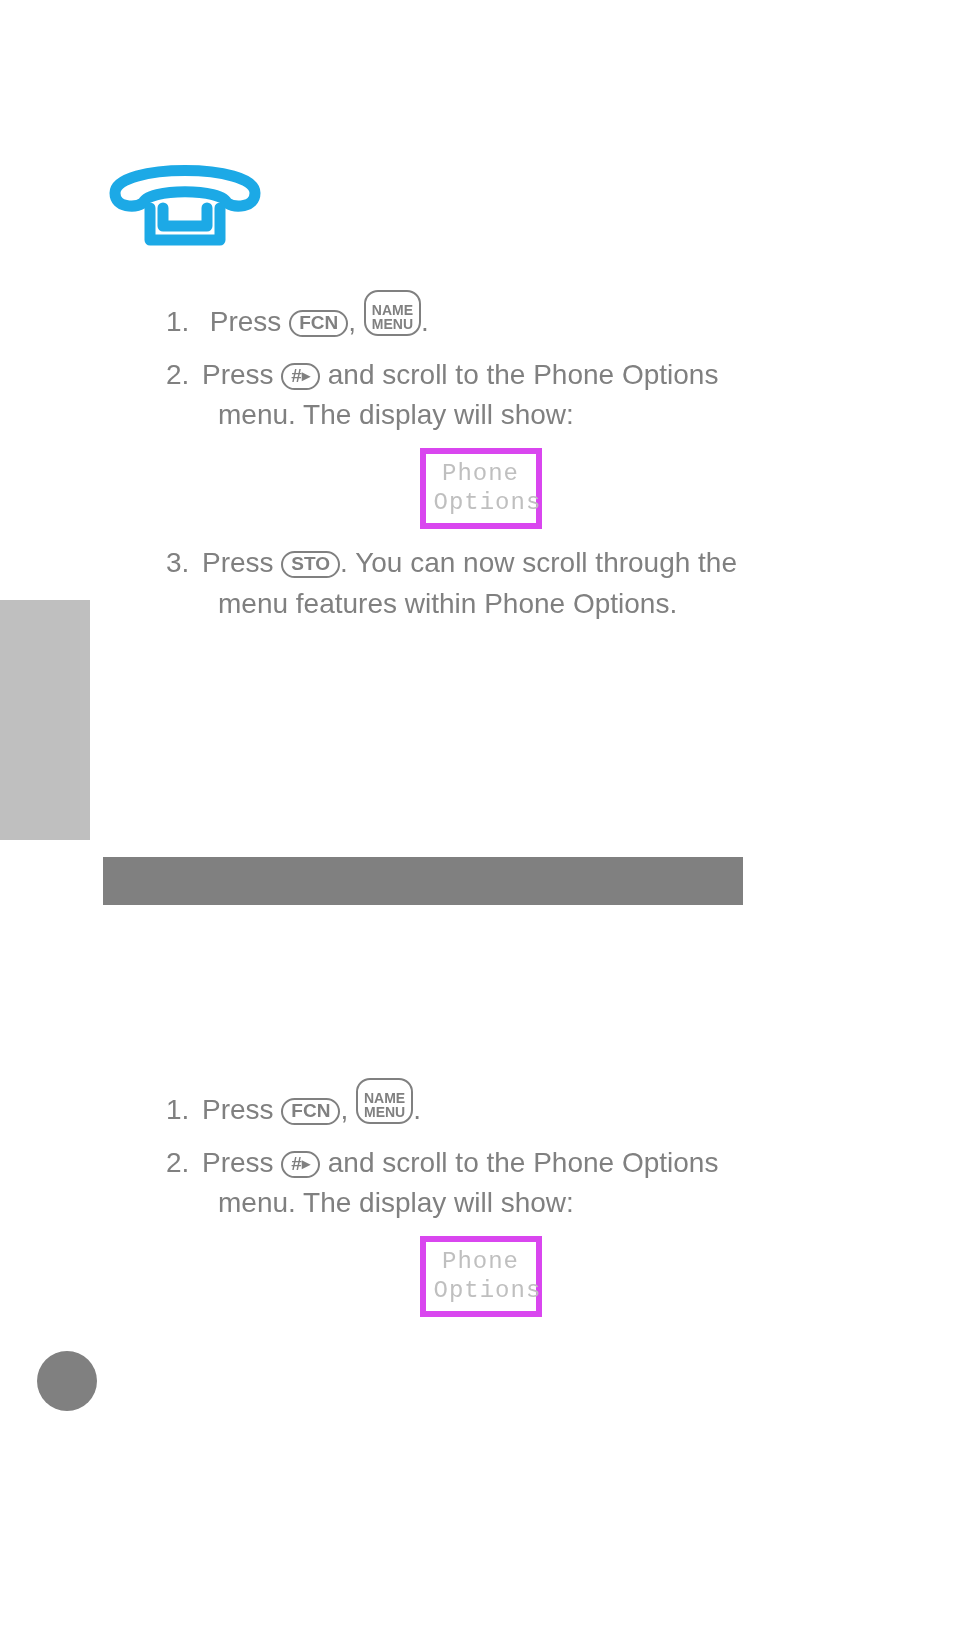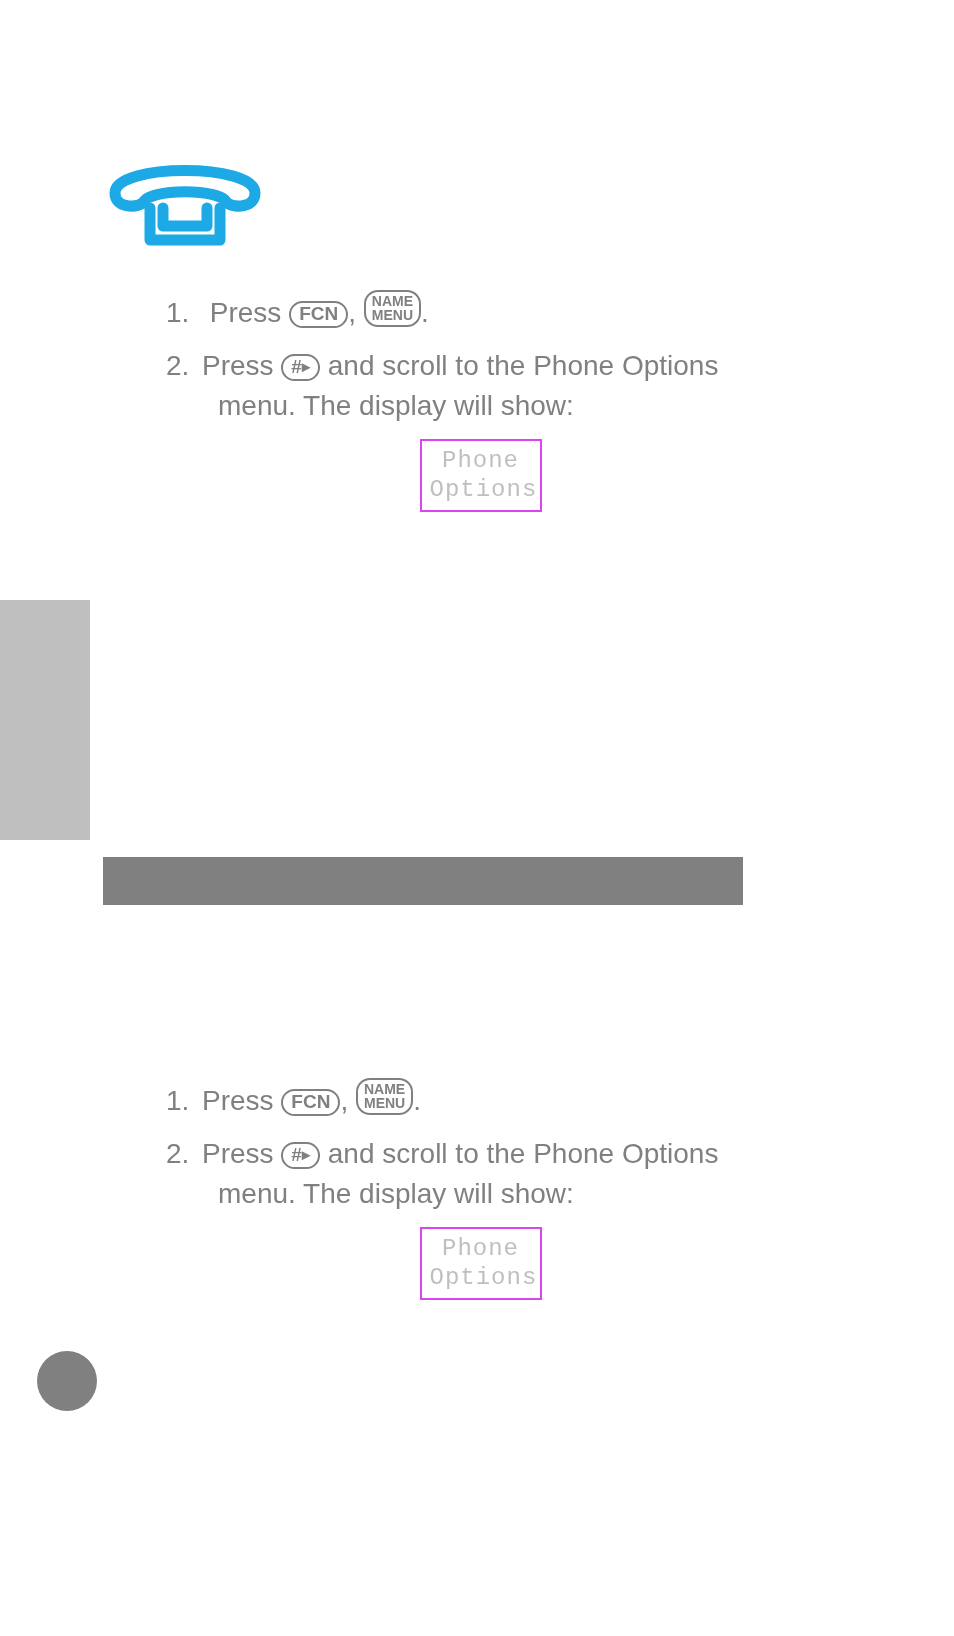--- a/index.html
+++ b/index.html
@@ -64,25 +64,25 @@
     font-size: 19px;
     font-weight: bold;
     line-height: 1.05;
     vertical-align: 2px;
     text-align: center;
     color: #808080;
   }
   .keycap.two-line {
     font-size: 14px;
     line-height: 1.0;
-    padding: 2px 6px 3px 6px;
+    padding: 11px 6px 3px 6px;
   }
   .keycap .tl1, .keycap .tl2 { display: block; }
   .display-box {
-    border: 2px solid #d946ef;
+    border: 6px solid #d946ef;
     width: 122px;
     margin: 12px auto 14px auto;
     padding: 6px 8px;
     font-family: "Courier New", monospace;
     font-size: 24px;
     line-height: 1.2;
     color: #bfbfbf;
     text-align: center;
     letter-spacing: 1px;
   }
@@ -137,20 +137,23 @@
     </div>
 
     <div class="row">
       <span style="display:inline-block;width:36px;margin-left:-52px;vertical-align:top;">2.</span><span>Press </span><span class="keycap">#<span class="arrow">▸</span></span><span> and scroll to the Phone Options menu. The display will show:</span>
       <div class="display-box">
         <span class="l1">Phone</span>
         <span class="l2">Options</span>
       </div>
     </div>
 
+    <div class="row">
+      <span style="display:inline-block;width:36px;margin-left:-52px;vertical-align:top;">3.</span><span>Press </span><span class="keycap">STO</span><span>. You can now scroll through the menu features within Phone Options.</span>
+    </div>
 
 
 
   </div>
 
   <div class="section-bar"></div>
 
 
   <div class="content3">
     <div class="row">

